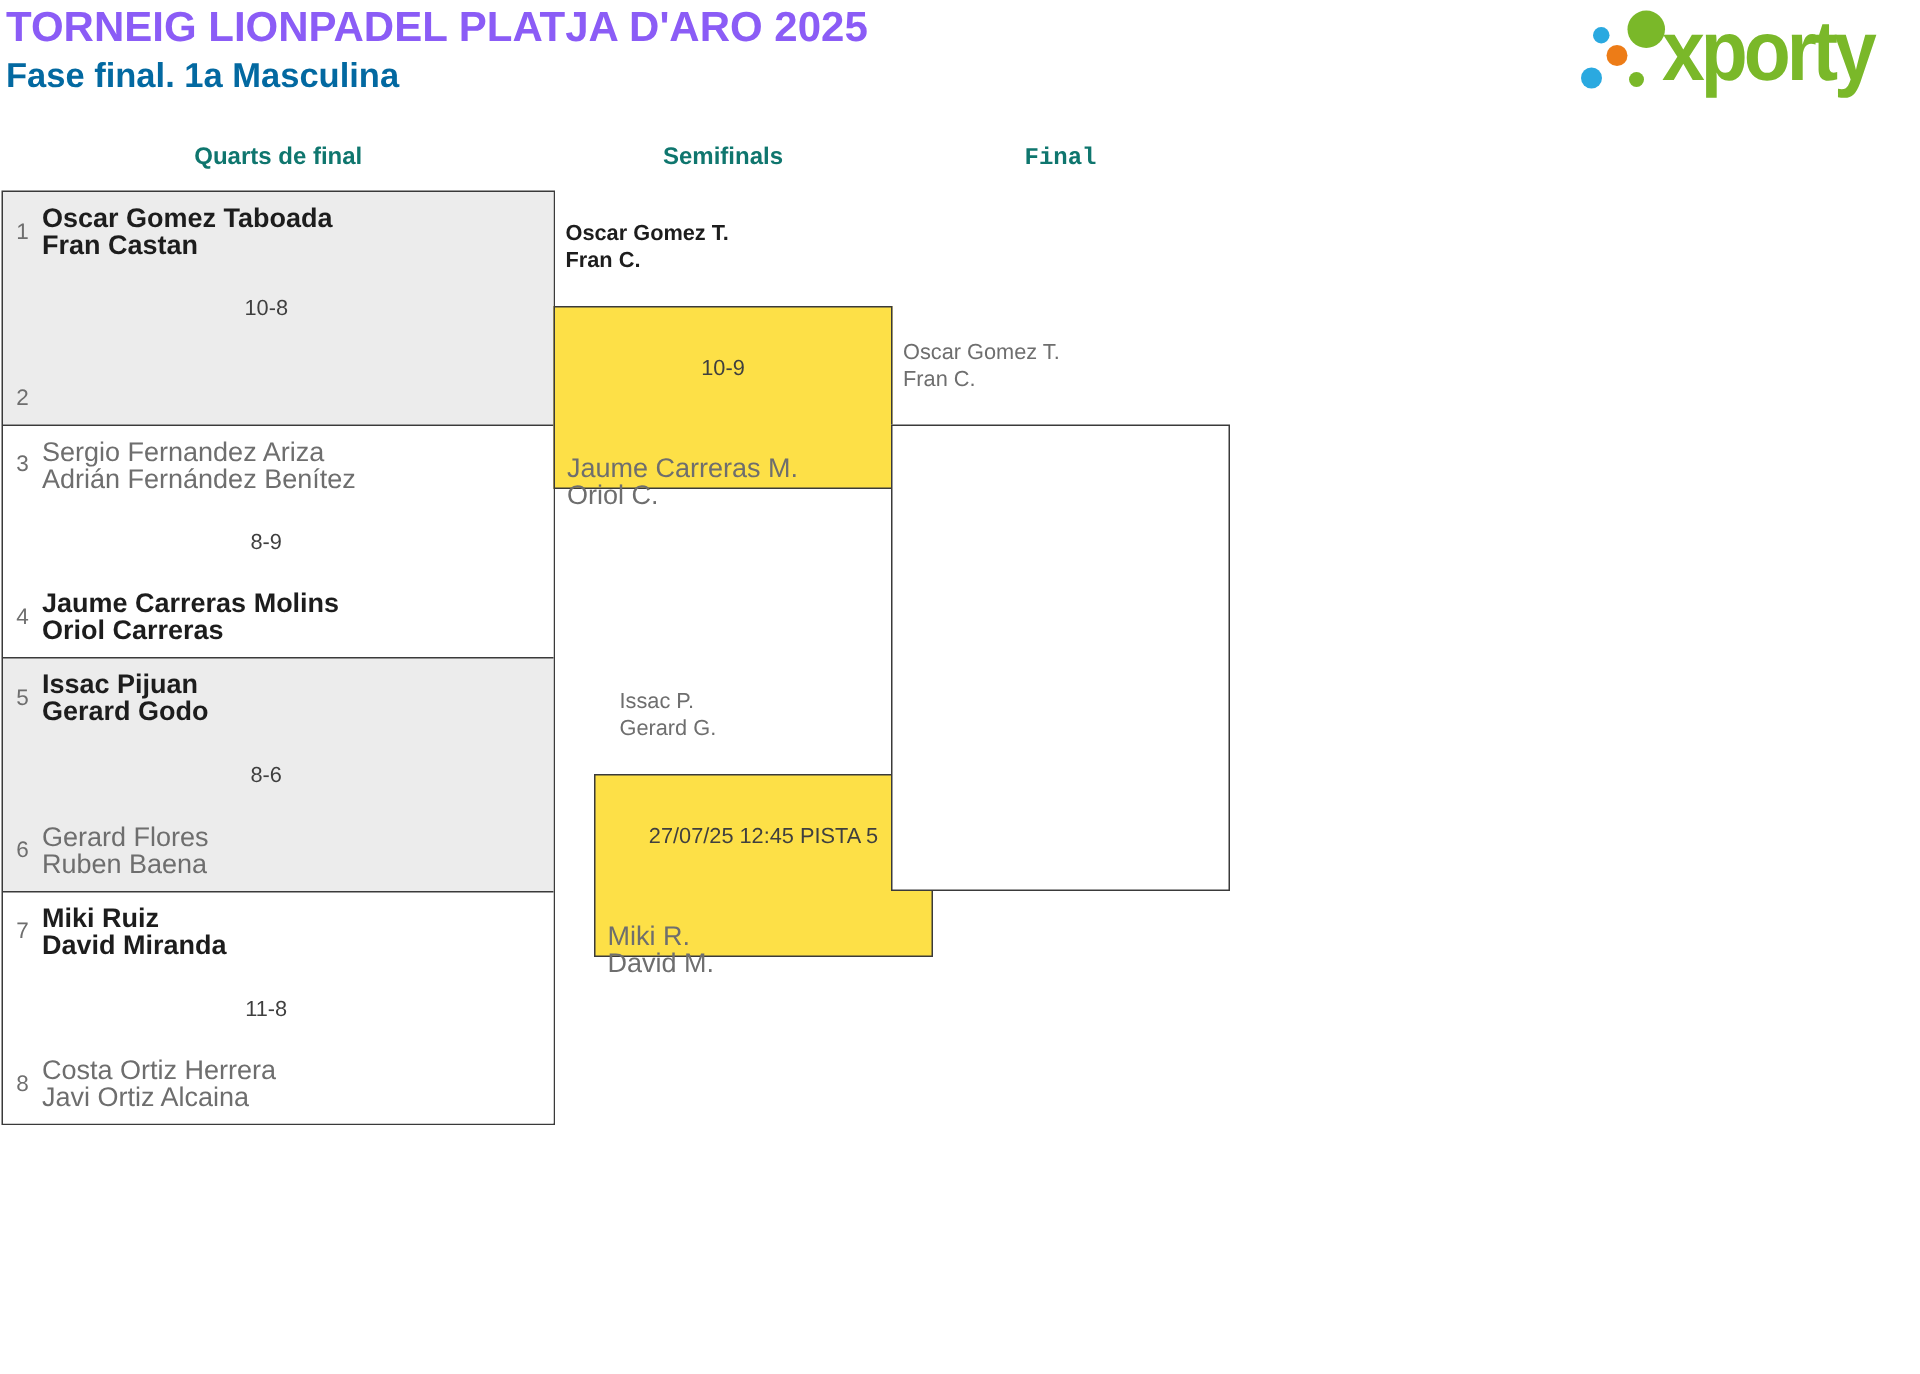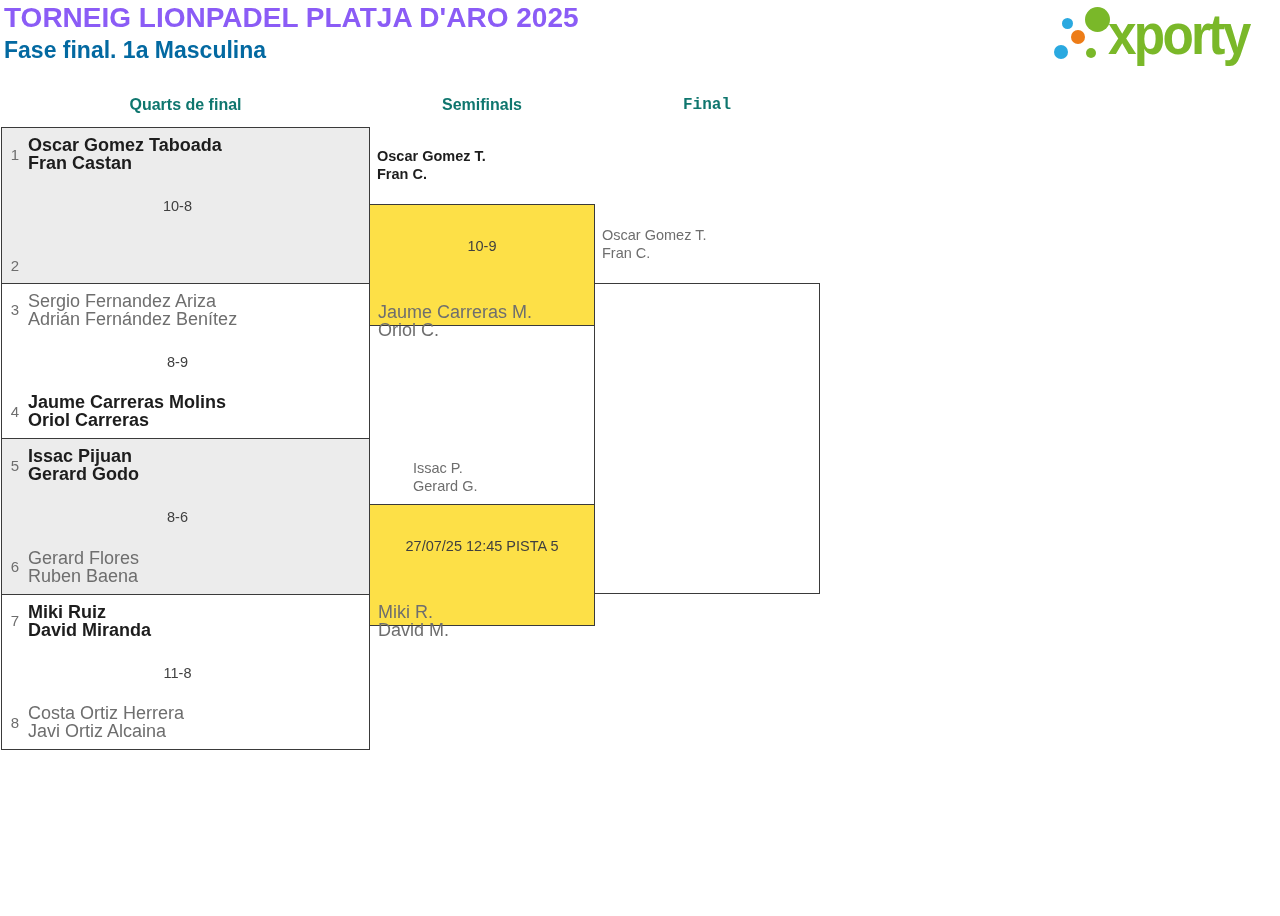--- a/index.html
+++ b/index.html
@@ -36,21 +36,21 @@
   .team-row.bottom{bottom:9px;}
   .seed{width:26px;text-align:center;font-size:15px;color:#6e6e6e;flex:none;}
   .names{font-size:18px;line-height:18px;white-space:nowrap;}
   .names.winner{font-weight:700;color:#1d1d1d;}
   .names.other{font-weight:400;color:#6e6e6e;}
   .qf-score{position:absolute;left:0;right:16px;top:70px;text-align:center;font-size:14.5px;color:#3f3f3f;}
 
   
   .sf-box{position:absolute;left:369px;width:226px;height:122px;border:1px solid #3a3a3a;box-sizing:border-box;background:#fde047;}
   .sf-box-1{top:204px;}
-  .sf-box-2{top:504px;}
+  .sf-box-2{top:516px;margin-left:27px;}
   .box-center{position:absolute;left:0;right:0;top:33px;text-align:center;font-size:14.5px;color:#3f3f3f;white-space:nowrap;}
   .box-team{position:absolute;left:8px;top:98px;}
   .float-team{position:absolute;font-size:14.5px;line-height:18px;white-space:nowrap;}
   .sf1-top{left:377px;top:147px;}
   .sf2-top{left:377px;top:459px;margin-left:36px;}
   .final-top{left:602px;top:226px;}
   .final-box{position:absolute;left:594px;top:283px;width:226px;height:311px;border:1px solid #3a3a3a;box-sizing:border-box;background:#ffffff;}
 </style>
 </head>
 <body>

